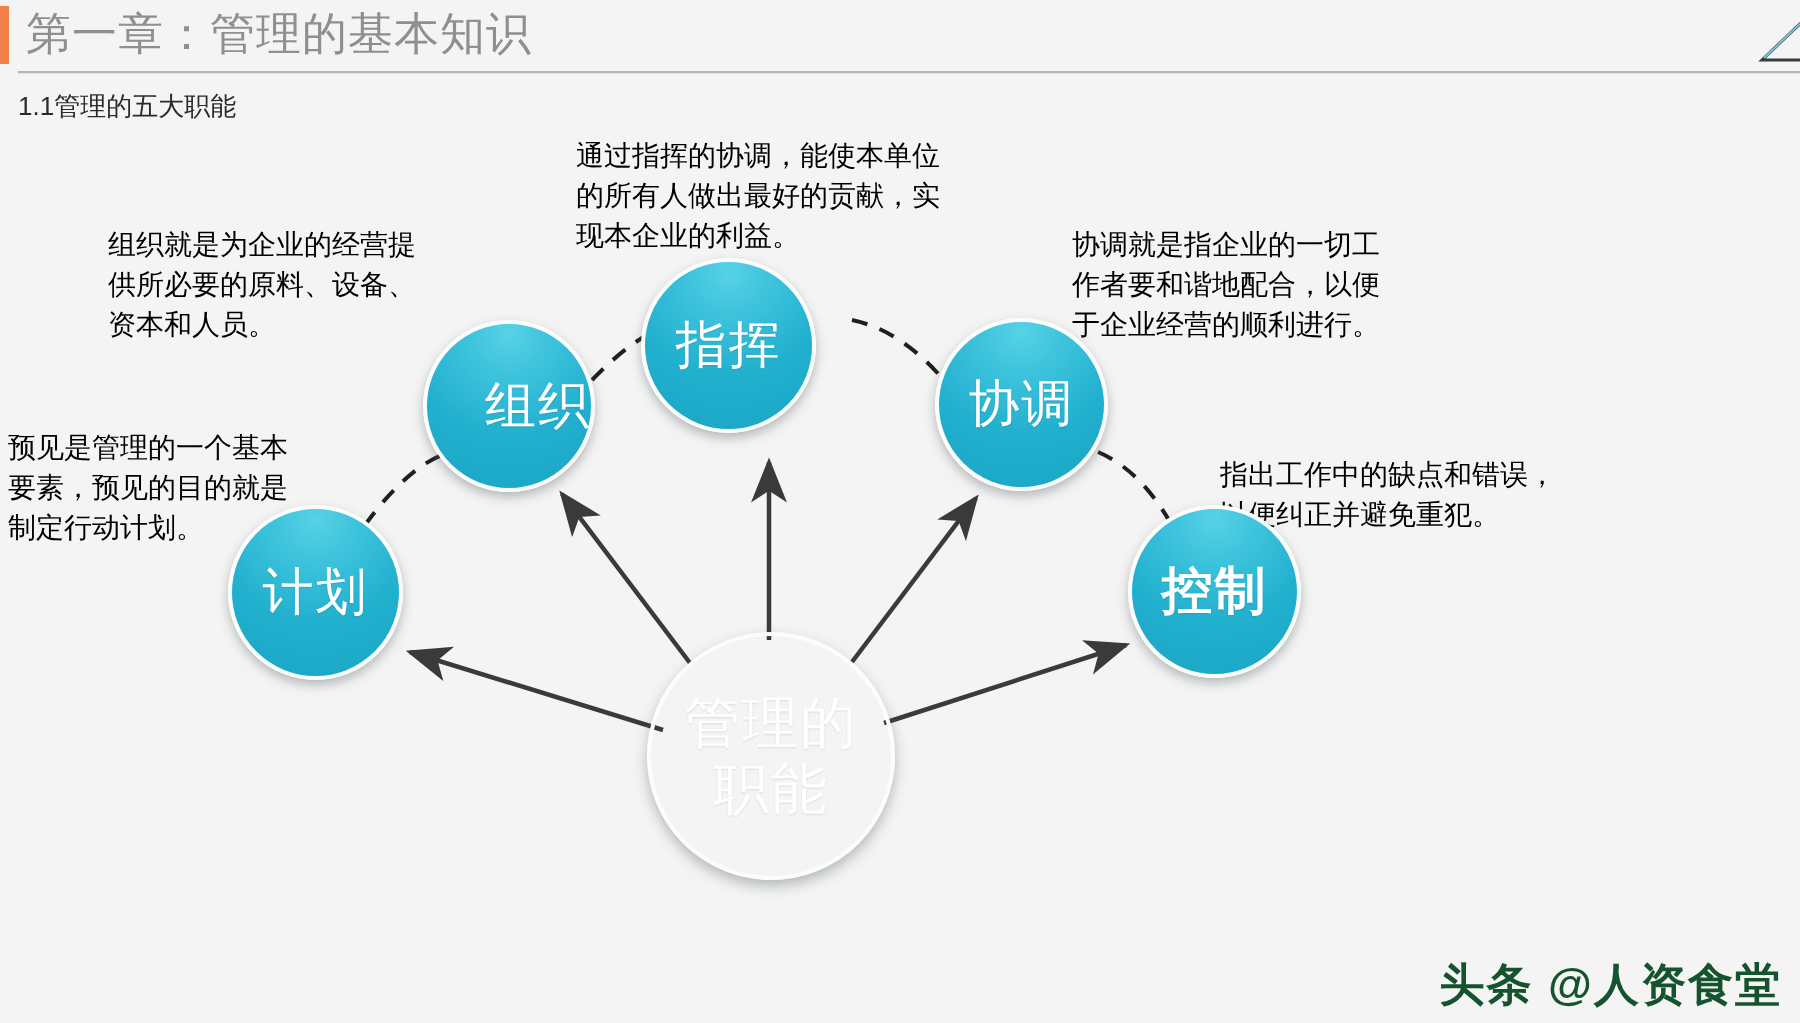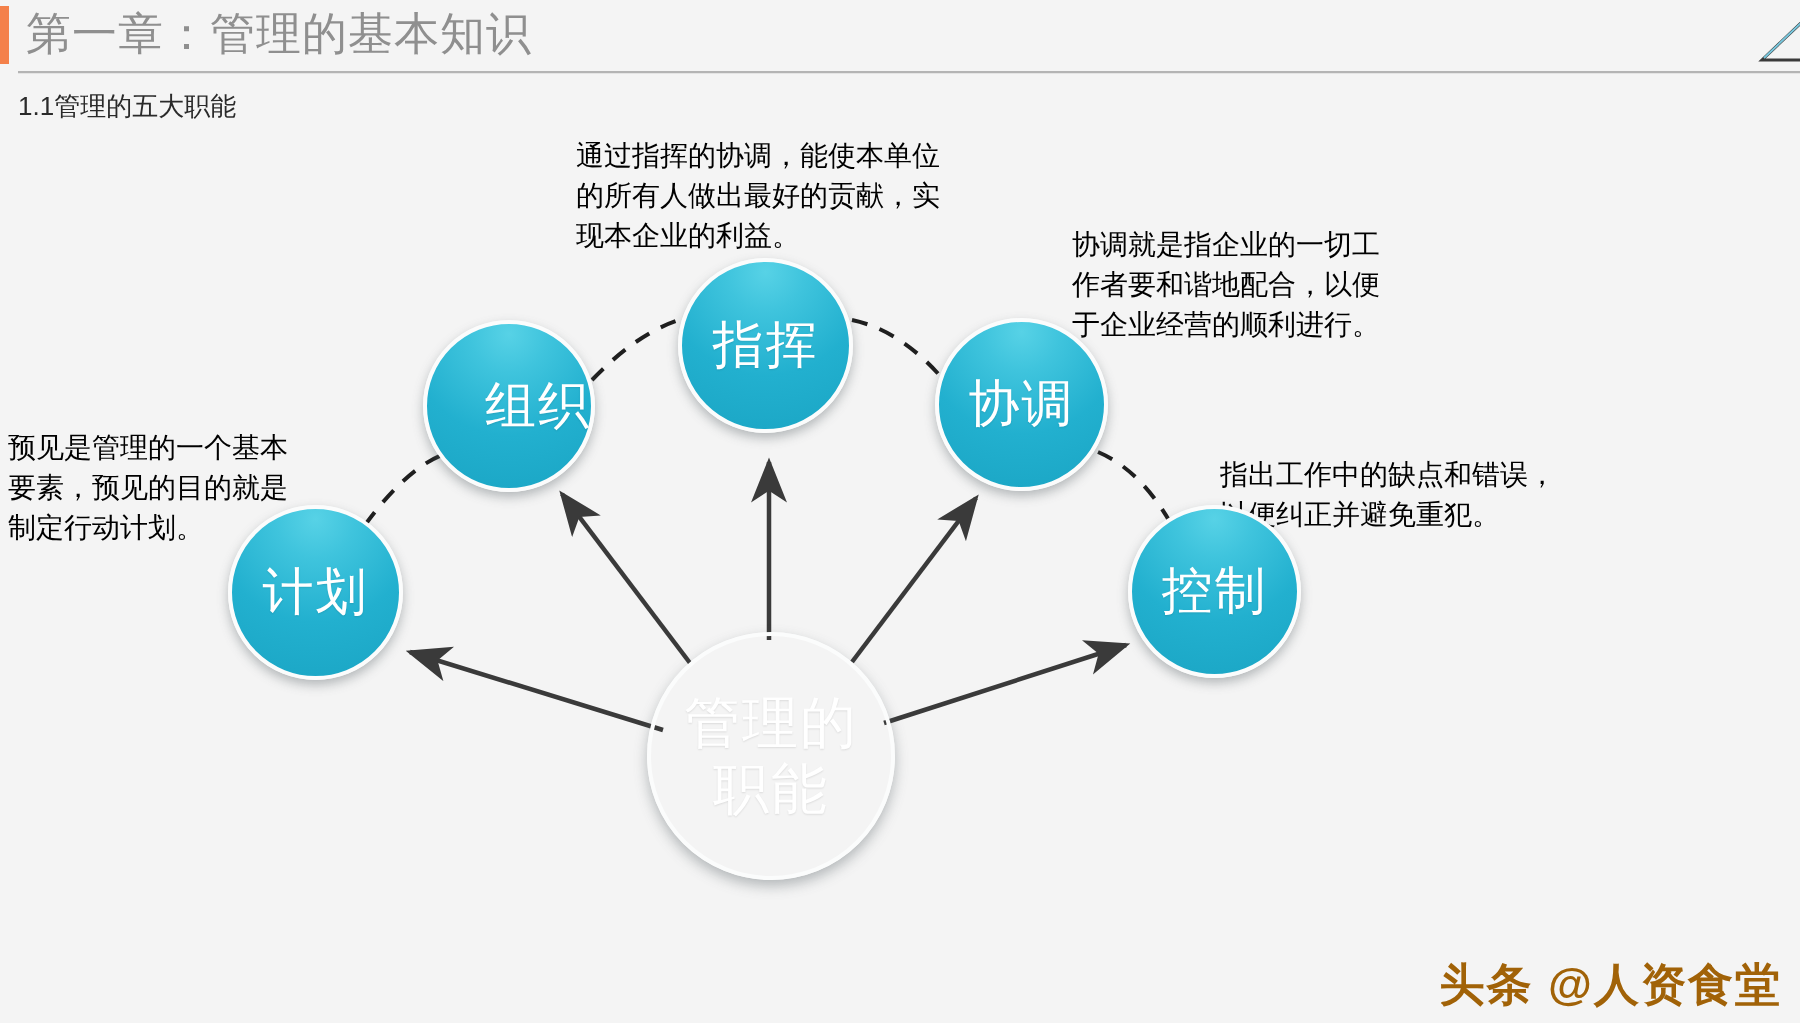--- a/index.html
+++ b/index.html
@@ -107,23 +107,23 @@
   }
   .node-orange {
     background:
       radial-gradient(circle at 50% 8%, #fb9a6b 0%, #f8norm 0%, #f78d5c 26%, #f57e4b 62%, #f4753f 100%);
     border: 4px solid #fbfcfc;
     box-shadow: 0 6px 13px rgba(90,100,105,0.42);
   }
 
   #node-jihua   { left: 228px; top: 505px; width: 175px; height: 175px; }
   #node-zuzhi   { left: 423px; top: 320px; width: 172px; height: 172px; justify-content: flex-end; }
-  #node-zhihui  { left: 678px; top: 258px; width: 175px; height: 175px; }
+  #node-zhihui  { left: 641px; top: 258px; width: 175px; height: 175px; }
   #node-xietiao { left: 935px; top: 318px; width: 173px; height: 173px; }
-  #node-kongzhi { left: 1128px; top: 505px; width: 173px; height: 173px; }
+  #node-kongzhi { left: 1128px; top: 505px; width: 173px; height: 173px; font-weight: bold; }
   #node-center  { left: 647px; top: 632px; width: 248px; height: 248px; }
 
   #node-jihua .label,
   #node-zuzhi .label,
   #node-zhihui .label,
   #node-xietiao .label,
   #node-kongzhi .label { font-size: 51px; }
   #node-center .label { font-size: 56px; line-height: 1.18; }
 
   
@@ -143,21 +143,21 @@
   #desc-control { left: 1220px; top: 455px; width: 570px; text-align: left; }
 
   
   #watermark {
     position: absolute;
     right: 18px;
     bottom: 8px;
     font-size: 45px;
     line-height: 60px;
     font-weight: bold;
-    color: #a16207;
+    color: #14532d;
     letter-spacing: 2px;
     white-space: nowrap;
     z-index: 6;
   }
 </style>
 </head>
 <body>
 
 <div id="header">
   <div id="header-accent"></div>
@@ -215,20 +215,23 @@
   </div>
 
   <div class="node node-orange" id="node-center">
     <span class="label">管理的
 职能</span>
   </div>
 
   <div class="desc" id="desc-plan">预见是管理的一个基本
 要素，预见的目的就是
 制定行动计划。</div>
+  <div class="desc" id="desc-org">组织就是为企业的经营提
+供所必要的原料、设备、
+资本和人员。</div>
   <div class="desc" id="desc-command">通过指挥的协调，能使本单位
 的所有人做出最好的贡献，实
 现本企业的利益。</div>
   <div class="desc" id="desc-coord">协调就是指企业的一切工
 作者要和谐地配合，以便
 于企业经营的顺利进行。</div>
   <div class="desc" id="desc-control">指出工作中的缺点和错误，
 以便纠正并避免重犯。</div>
 </div>
 

